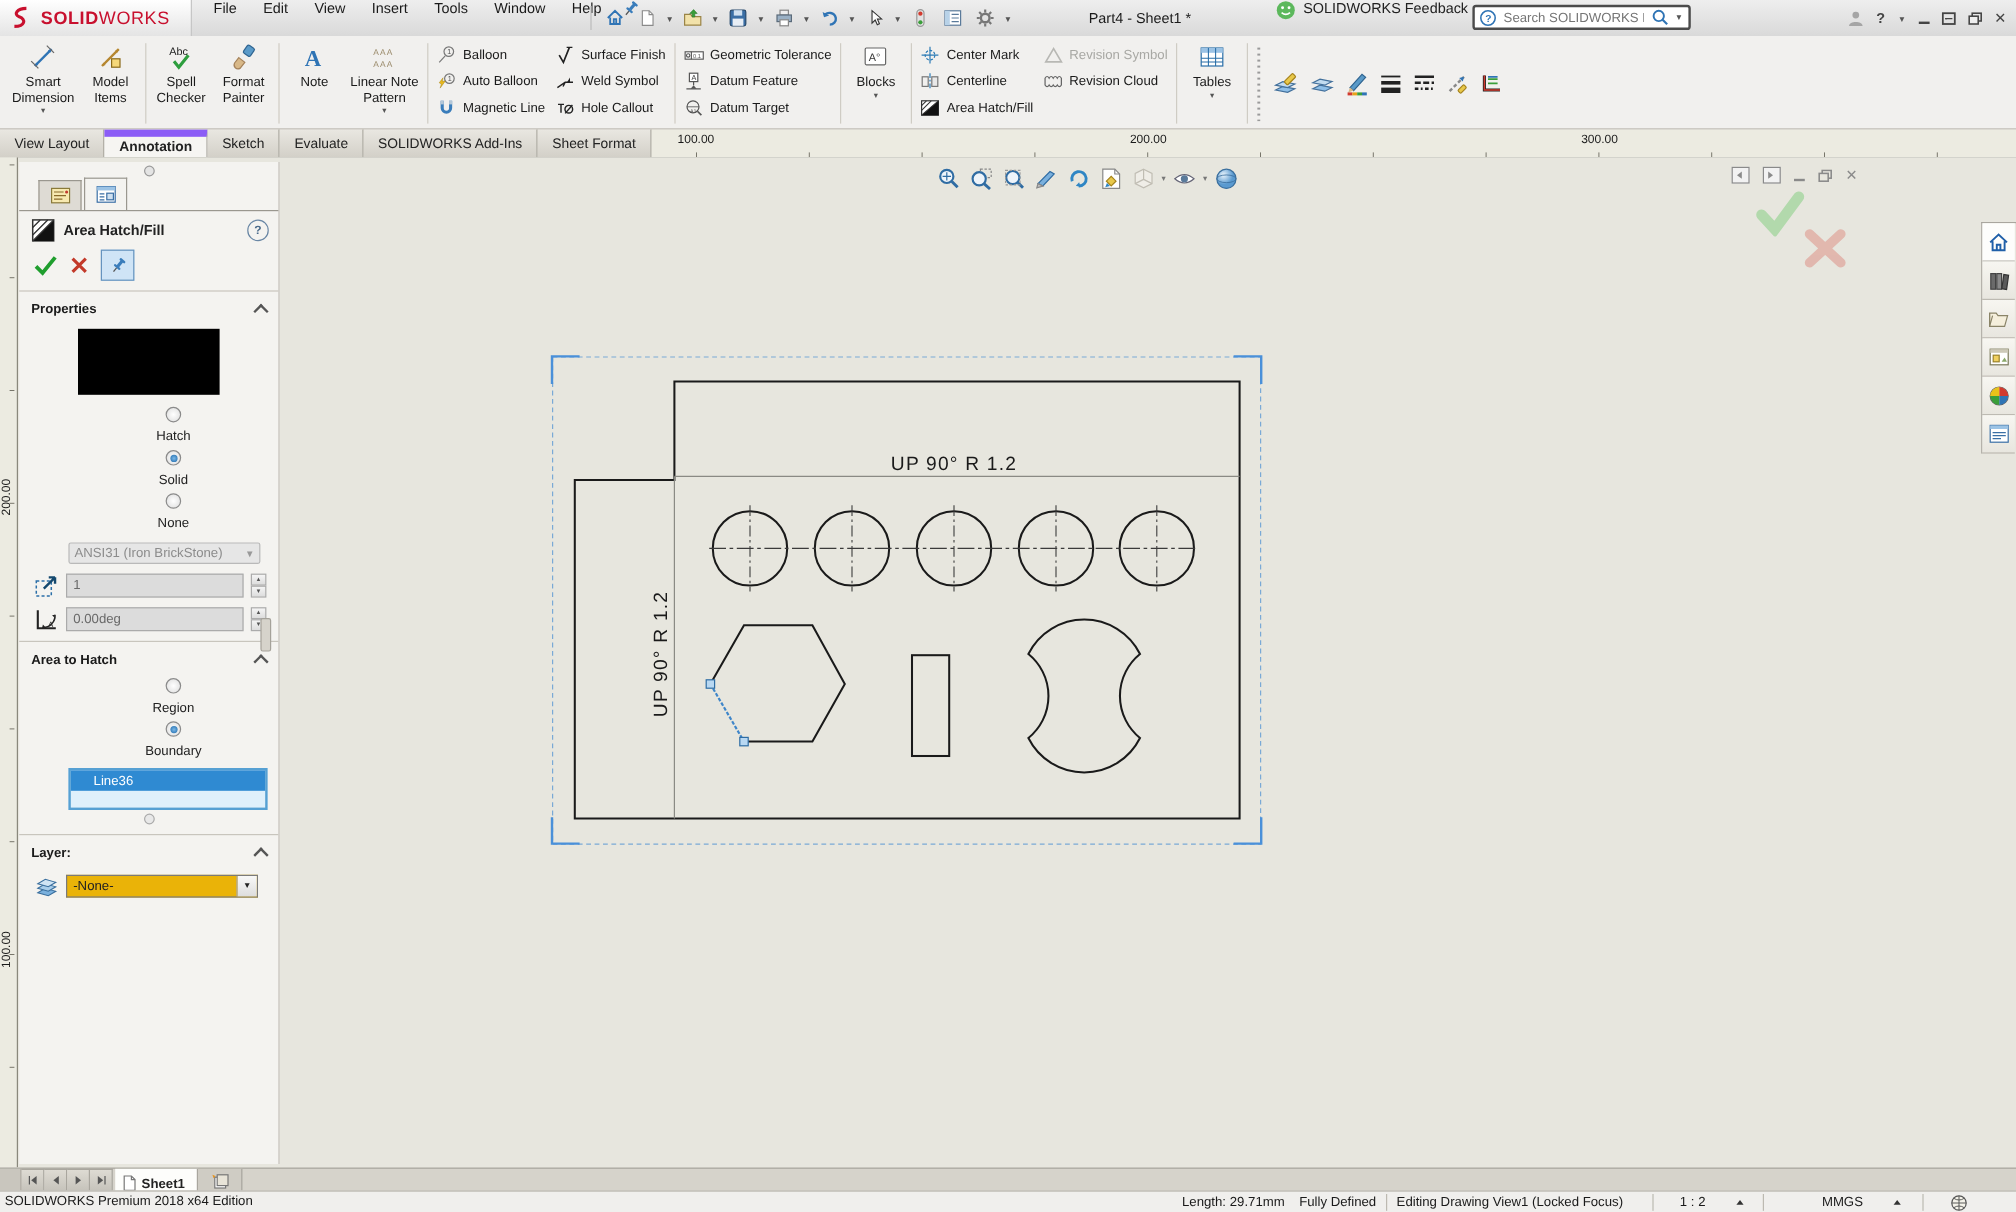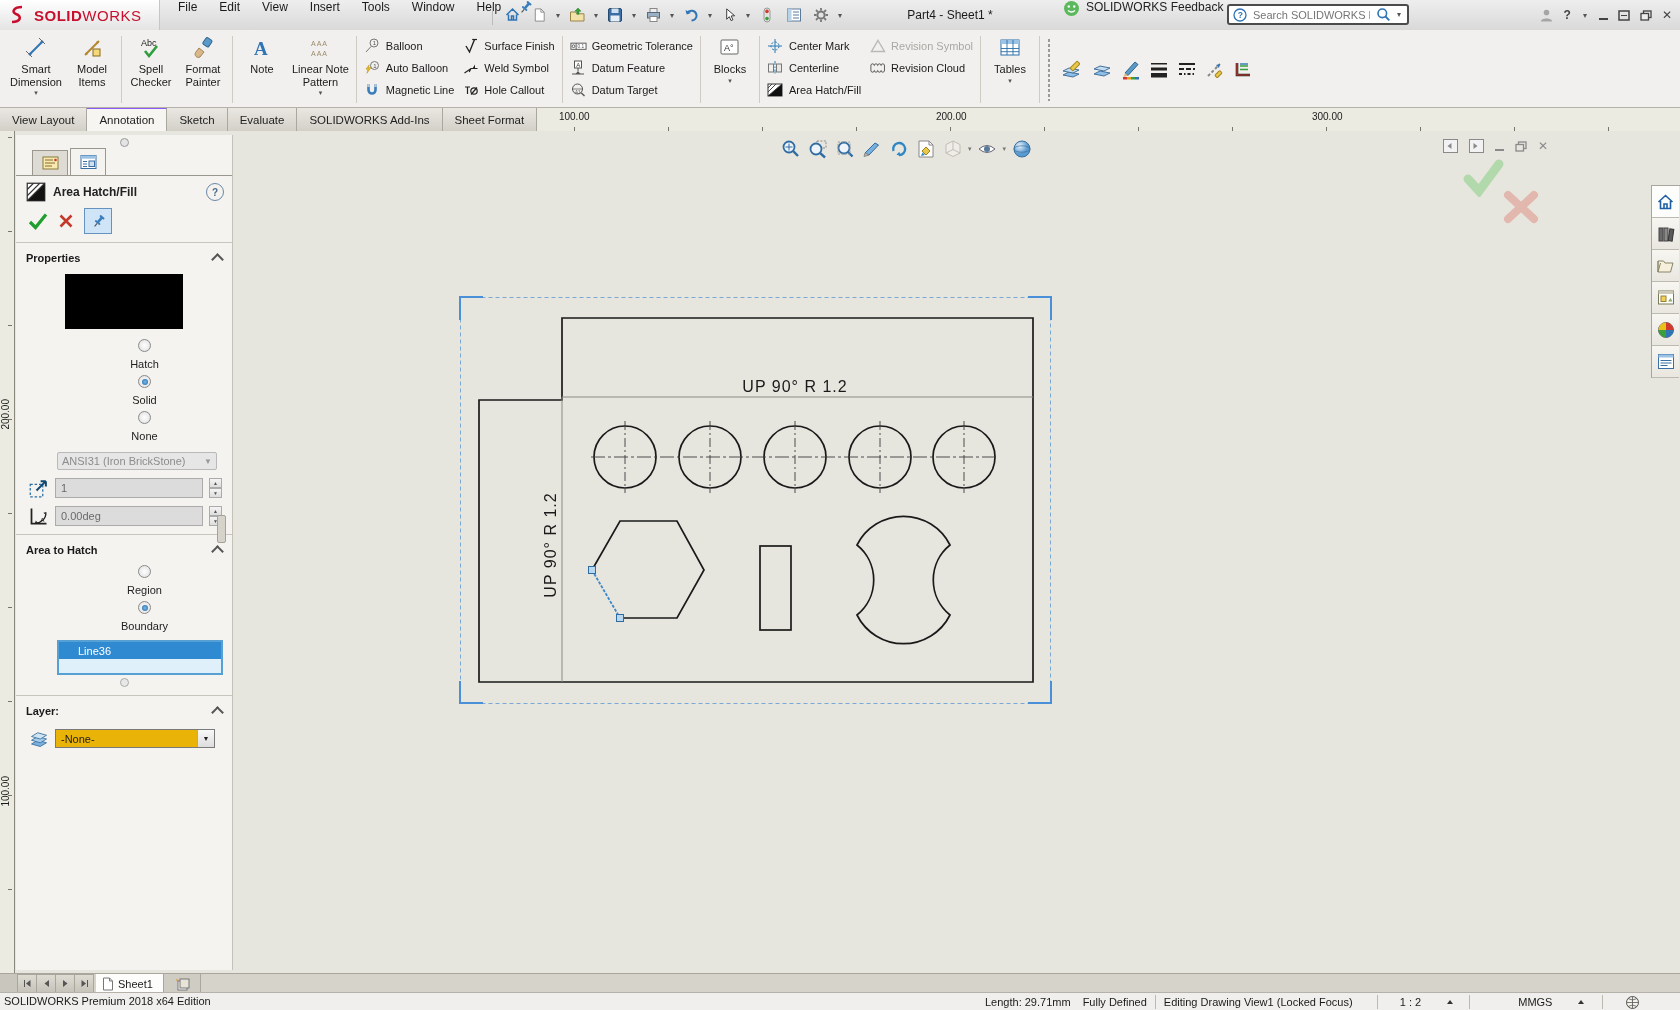--- a/index.html
+++ b/index.html
@@ -39,21 +39,21 @@
   .rcol{display:flex;flex-direction:column;justify-content:flex-start;padding:4px 4px;gap:3px;}
   .rsm{display:flex;align-items:center;gap:5px;height:19px;white-space:nowrap;color:#1a1a1a;}
   .rsm .ric16{width:17px;height:16px;display:flex;align-items:center;justify-content:center;}
   .rsm.dis{color:#a8a8a4}
   .drag-dots{width:4px;margin:6px 4px;background-image:radial-gradient(#9a9a9a 1px,transparent 1px);background-size:4px 5px;}
   .lf-icons{display:flex;align-items:center;gap:8px;padding:0 6px;}
 
   
   .tabrow{position:absolute;left:0;top:108px;width:1680px;height:23px;background:#d8d5cd;border-bottom:1px solid #555;display:flex;}
   .ctab{height:23px;display:flex;align-items:center;padding:0 12px;font-size:11.5px;color:#222;background:linear-gradient(#e9e7e1,#d3d0c8);border-right:1px solid #aaa79f;box-sizing:border-box;}
-  .ctab.active{background:#f6f5f2;font-weight:normal;border-top:1px solid #8b5cf6;}
+  .ctab.active{background:#f6f5f2;font-weight:bold;border-top:6px solid #8b5cf6;}
   .ruler-h{flex:1;background:#ecebe1;position:relative;
     background-image:linear-gradient(to right,#77756a 0 1px,transparent 1px);
     background-size:94px 4px;background-repeat:repeat-x;background-position:37px bottom;}
   .ruler-h span{position:absolute;top:3px;transform:translateX(-50%);font-size:10px;color:#1a1a1a;}
 
   
   .main{position:absolute;left:0;top:131px;width:1680px;height:842px;background:#e7e6de;overflow:hidden;}
   .ruler-v{position:absolute;left:0;top:0;width:14px;height:842px;background:#ecebe1;border-right:1px solid #8a887c;
     background-image:linear-gradient(to bottom,#77756a 0 1px,transparent 1px);
     background-size:4px 94px;background-repeat:repeat-y;background-position:right 2px top 6px;}
@@ -107,21 +107,21 @@
 
   
   .taskpane{position:absolute;right:0;top:54px;width:28px;display:flex;flex-direction:column;border-left:1px solid #a9a69e;border-top:1px solid #a9a69e;}
   .tp-btn{width:27px;height:31px;background:linear-gradient(#f7f6f1,#e8e6df);border-bottom:1px solid #bdbab2;display:flex;align-items:center;justify-content:center;}
   .tp-btn.first{background:#fdfdfb}
 
   
   .sheetbar{position:absolute;left:0;top:973px;width:1680px;height:19px;background:#d6d3cb;border-top:1px solid #a9a69e;display:flex;align-items:stretch;}
   .sb-corner{width:17px;background:#c9c6be;border-right:1px solid #a9a69e;}
   .navbtn{width:19px;display:flex;align-items:center;justify-content:center;background:linear-gradient(#dedbd3,#c6c3bb);border:1px solid #a9a69e;border-left:0;box-sizing:border-box;}
-  .sheet-tab{display:flex;align-items:center;gap:4px;background:#fdfdfb;border-right:1px solid #a9a69e;padding:0 10px 0 6px;font-weight:normal;}
+  .sheet-tab{display:flex;align-items:flex-end;gap:4px;background:#fdfdfb;border-right:1px solid #a9a69e;padding:0 10px 0 6px;font-weight:bold;}
   .addsheet{width:36px;display:flex;align-items:center;justify-content:center;background:#cfccc4;border-right:1px solid #a9a69e;}
 
   
   .statusbar{position:absolute;left:0;top:992px;width:1680px;height:18px;background:#f0efed;border-top:1px solid #b5b2aa;font-size:11px;color:#1a1a1a;}
   .sb-left{position:absolute;left:4px;top:2px;}
   .sb-right{position:absolute;left:985px;right:0;top:0;height:18px;display:flex;align-items:center;}
   .sb-sep{width:1px;height:14px;background:#bcb9b1;margin:0 8px;}
   .sb-caret{width:0;height:0;border-left:3.5px solid transparent;border-right:3.5px solid transparent;border-bottom:4px solid #333;margin-left:26px;}
 </style>
 </head>

